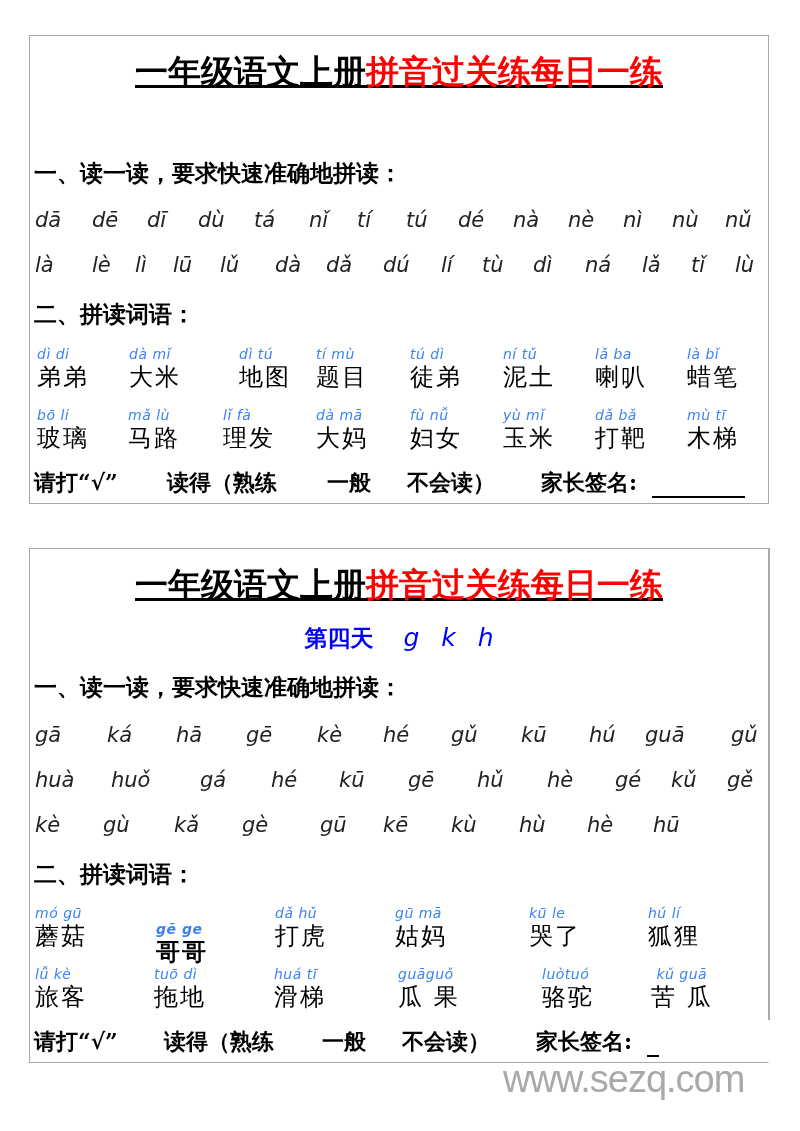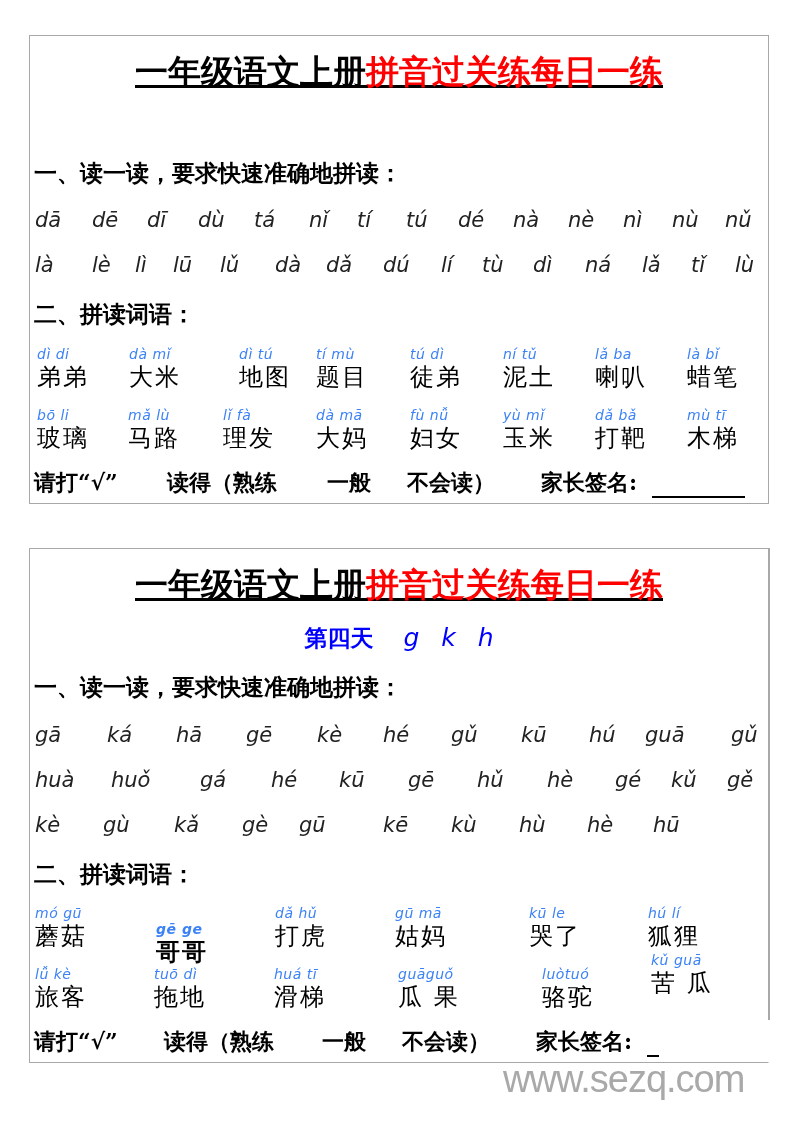--- a/index.html
+++ b/index.html
@@ -184,21 +184,21 @@
     <span style="left:512px">hè</span>
     <span style="left:580px">gé</span>
     <span style="left:636px">kǔ</span>
     <span style="left:692px">gě</span>
   </div>
   <div class="prow" style="top:264px;">
     <span style="left:0px">kè</span>
     <span style="left:68px">gù</span>
     <span style="left:139px">kǎ</span>
     <span style="left:207px">gè</span>
-    <span style="left:264px">gū</span>
+    <span style="left:285px">gū</span>
     <span style="left:348px">kē</span>
     <span style="left:416px">kù</span>
     <span style="left:484px">hù</span>
     <span style="left:552px">hè</span>
     <span style="left:618px">hū</span>
   </div>
 
   <div class="h2" style="top:310px;">二、拼读词语：</div>
 
   <div class="word" style="left:5px;top:356px;">
@@ -239,21 +239,21 @@
       <span class="hz">滑梯</span>
     </div>
   <div class="word" style="left:368px;top:417px;">
       <span class="py">guāguǒ</span>
       <span class="hz">瓜 果</span>
     </div>
   <div class="word" style="left:512px;top:417px;">
       <span class="py">luòtuó</span>
       <span class="hz">骆驼</span>
     </div>
-  <div class="word" style="left:621px;top:403px;">
+  <div class="word" style="left:621px;top:417px;text-align:center;">
       <span class="py">kǔ guā</span>
       <span class="hz">苦 瓜</span>
     </div>
 
   <div class="footer" style="top:478px;">
     <span style="left:0px">请打“√”</span>
     <span style="left:130px">读得（熟练</span>
     <span style="left:288px">一般</span>
     <span style="left:368px">不会读）</span>
     <span style="left:502px">家长签名:</span>

